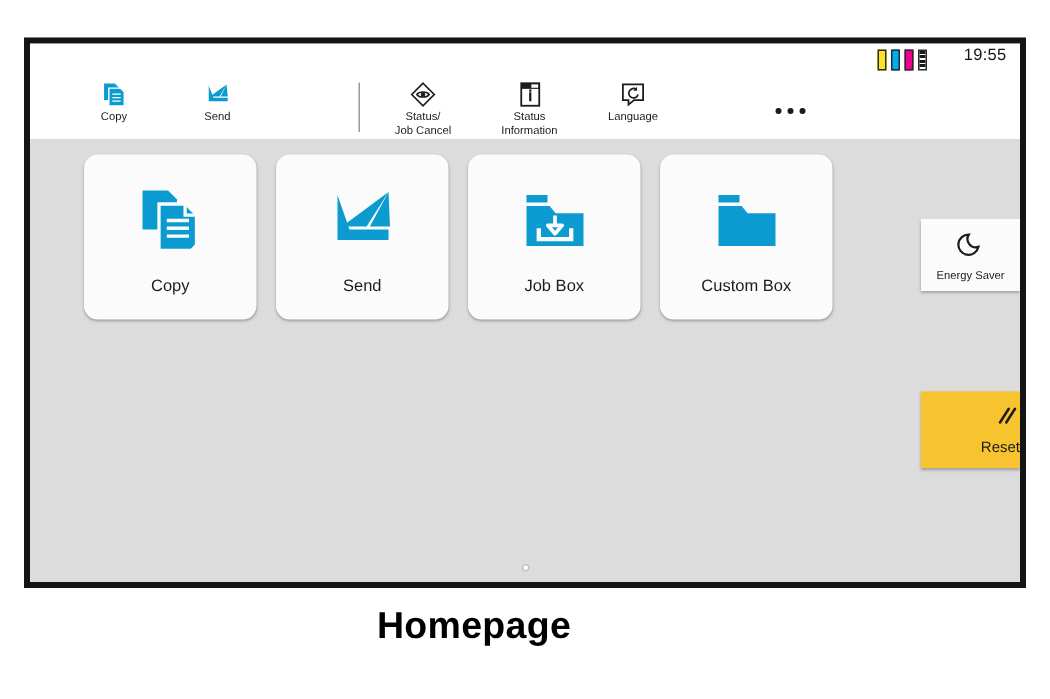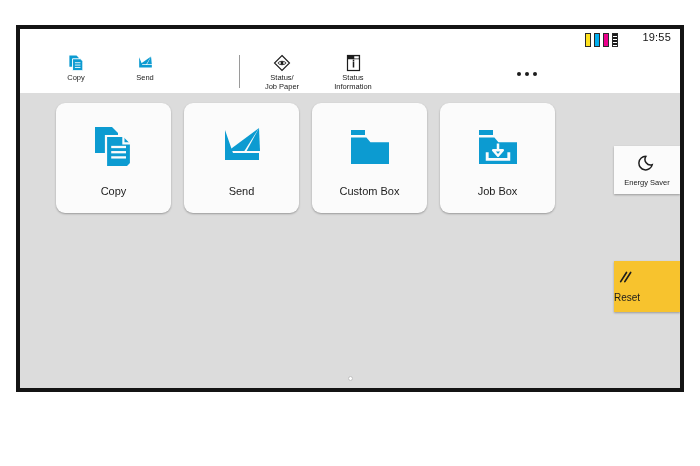--- a/index.html
+++ b/index.html
@@ -207,21 +207,21 @@
   .reset-btn {
     position: absolute;
     right: 0;
     top: 168px;
     width: 66px;
     height: 51px;
     background: #f7c32e;
     box-shadow: 0 1px 2px rgba(0,0,0,0.30);
     display: flex;
     flex-direction: column;
-    align-items: flex-start;
+    align-items: flex-end;
     justify-content: center;
     cursor: pointer;
   }
 
   .reset-btn .lbl {
     font-size: 10px;
     color: #1c1c1c;
     margin-top: 3px;
   }
 
@@ -307,37 +307,47 @@
 
       <div class="tool" style="left:231px">
         <div class="glyph">
           <svg width="18" height="18" viewBox="0 0 24 24">
             <path d="M12 2 L22 12 L12 22 L2 12 Z" fill="none" stroke="#1c1c1c" stroke-width="1.5"></path>
             <path d="M6.5 12 C8.5 9, 15.5 9, 17.5 12 C15.5 15, 8.5 15, 6.5 12 Z" fill="none" stroke="#1c1c1c" stroke-width="1.3"></path>
             <circle cx="12" cy="12" r="2" fill="#1c1c1c"></circle>
           </svg>
         </div>
         <div class="lbl">Status/
-Job Paper</div>
+Job Cancel</div>
       </div>
 
       <div class="tool" style="left:302px">
         <div class="glyph">
           <svg width="17" height="18" viewBox="0 0 22 24">
             <rect x="3" y="2" width="16" height="20" fill="none" stroke="#1c1c1c" stroke-width="1.6"></rect>
             <rect x="3" y="2" width="16" height="5" fill="#1c1c1c"></rect>
             <rect x="12" y="3" width="6" height="3" fill="#ffffff"></rect>
             <rect x="10" y="10" width="2" height="8" fill="#1c1c1c"></rect>
             <rect x="10" y="7.5" width="2" height="2" fill="#1c1c1c"></rect>
           </svg>
         </div>
         <div class="lbl">Status
 Information</div>
       </div>
 
+      <div class="tool" style="left:371px">
+        <div class="glyph">
+          <svg width="18" height="18" viewBox="0 0 24 24">
+            <path d="M3 3 H21 V17 H13 L8 21 V17 H3 Z" fill="none" stroke="#1c1c1c" stroke-width="1.6"></path>
+            <path d="M15 7.5 A4.2 4.2 0 1 0 16.5 12" fill="none" stroke="#1c1c1c" stroke-width="1.5"></path>
+            <path d="M15.6 5 L15.6 8.6 L12.2 8.6 Z" fill="#1c1c1c"></path>
+          </svg>
+        </div>
+        <div class="lbl">Language</div>
+      </div>
 
 
       <div class="ellipsis">
         <i></i>
         <i></i>
         <i></i>
       </div>
     </div>
 
     <div class="content">
@@ -372,35 +382,35 @@
               </svg>
             </div>
             <div class="tlabel">Send</div>
           </div>
 
           <div class="tile">
             <div class="ticon">
               <svg width="48" height="48" viewBox="0 0 24 24">
                 <path d="M2.5 3.5 H9.5 V6 H2.5 Z" fill="#0C9BD1"></path>
                 <path d="M2.5 7.2 H10.2 L12.2 9.6 H21.5 V20.5 H2.5 Z" fill="#0C9BD1"></path>
+                <path d="M12 10.3 L12 13.6 L9.6 13.6 L12 16.4 L14.4 13.6 L12 13.6" fill="none" stroke="#fbfbfb" stroke-width="1.25" stroke-linejoin="round"></path>
+                <path d="M6.6 14.6 V18.2 H17.4 V14.6" fill="none" stroke="#fbfbfb" stroke-width="1.45"></path>
               </svg>
             </div>
-            <div class="tlabel">Custom Box</div>
+            <div class="tlabel">Job Box</div>
           </div>
 
           <div class="tile">
             <div class="ticon">
               <svg width="48" height="48" viewBox="0 0 24 24">
                 <path d="M2.5 3.5 H9.5 V6 H2.5 Z" fill="#0C9BD1"></path>
                 <path d="M2.5 7.2 H10.2 L12.2 9.6 H21.5 V20.5 H2.5 Z" fill="#0C9BD1"></path>
-                <path d="M12 10.3 L12 13.6 L9.6 13.6 L12 16.4 L14.4 13.6 L12 13.6" fill="none" stroke="#fbfbfb" stroke-width="1.25" stroke-linejoin="round"></path>
-                <path d="M6.6 14.6 V18.2 H17.4 V14.6" fill="none" stroke="#fbfbfb" stroke-width="1.45"></path>
               </svg>
             </div>
-            <div class="tlabel">Job Box</div>
+            <div class="tlabel">Custom Box</div>
           </div>
 
         </div>
 
 
       </div>
 
       <div class="energy-saver">
         <div>
           <svg width="18" height="18" viewBox="0 0 24 24">
@@ -422,14 +432,15 @@
         <div class="lbl">Reset</div>
       </div>
 
       <div class="page-dots">
         <i></i>
       </div>
 
     </div>
   </div>
 
+  <div class="caption">Homepage</div>
 
 </div>
 
 </body></html>

